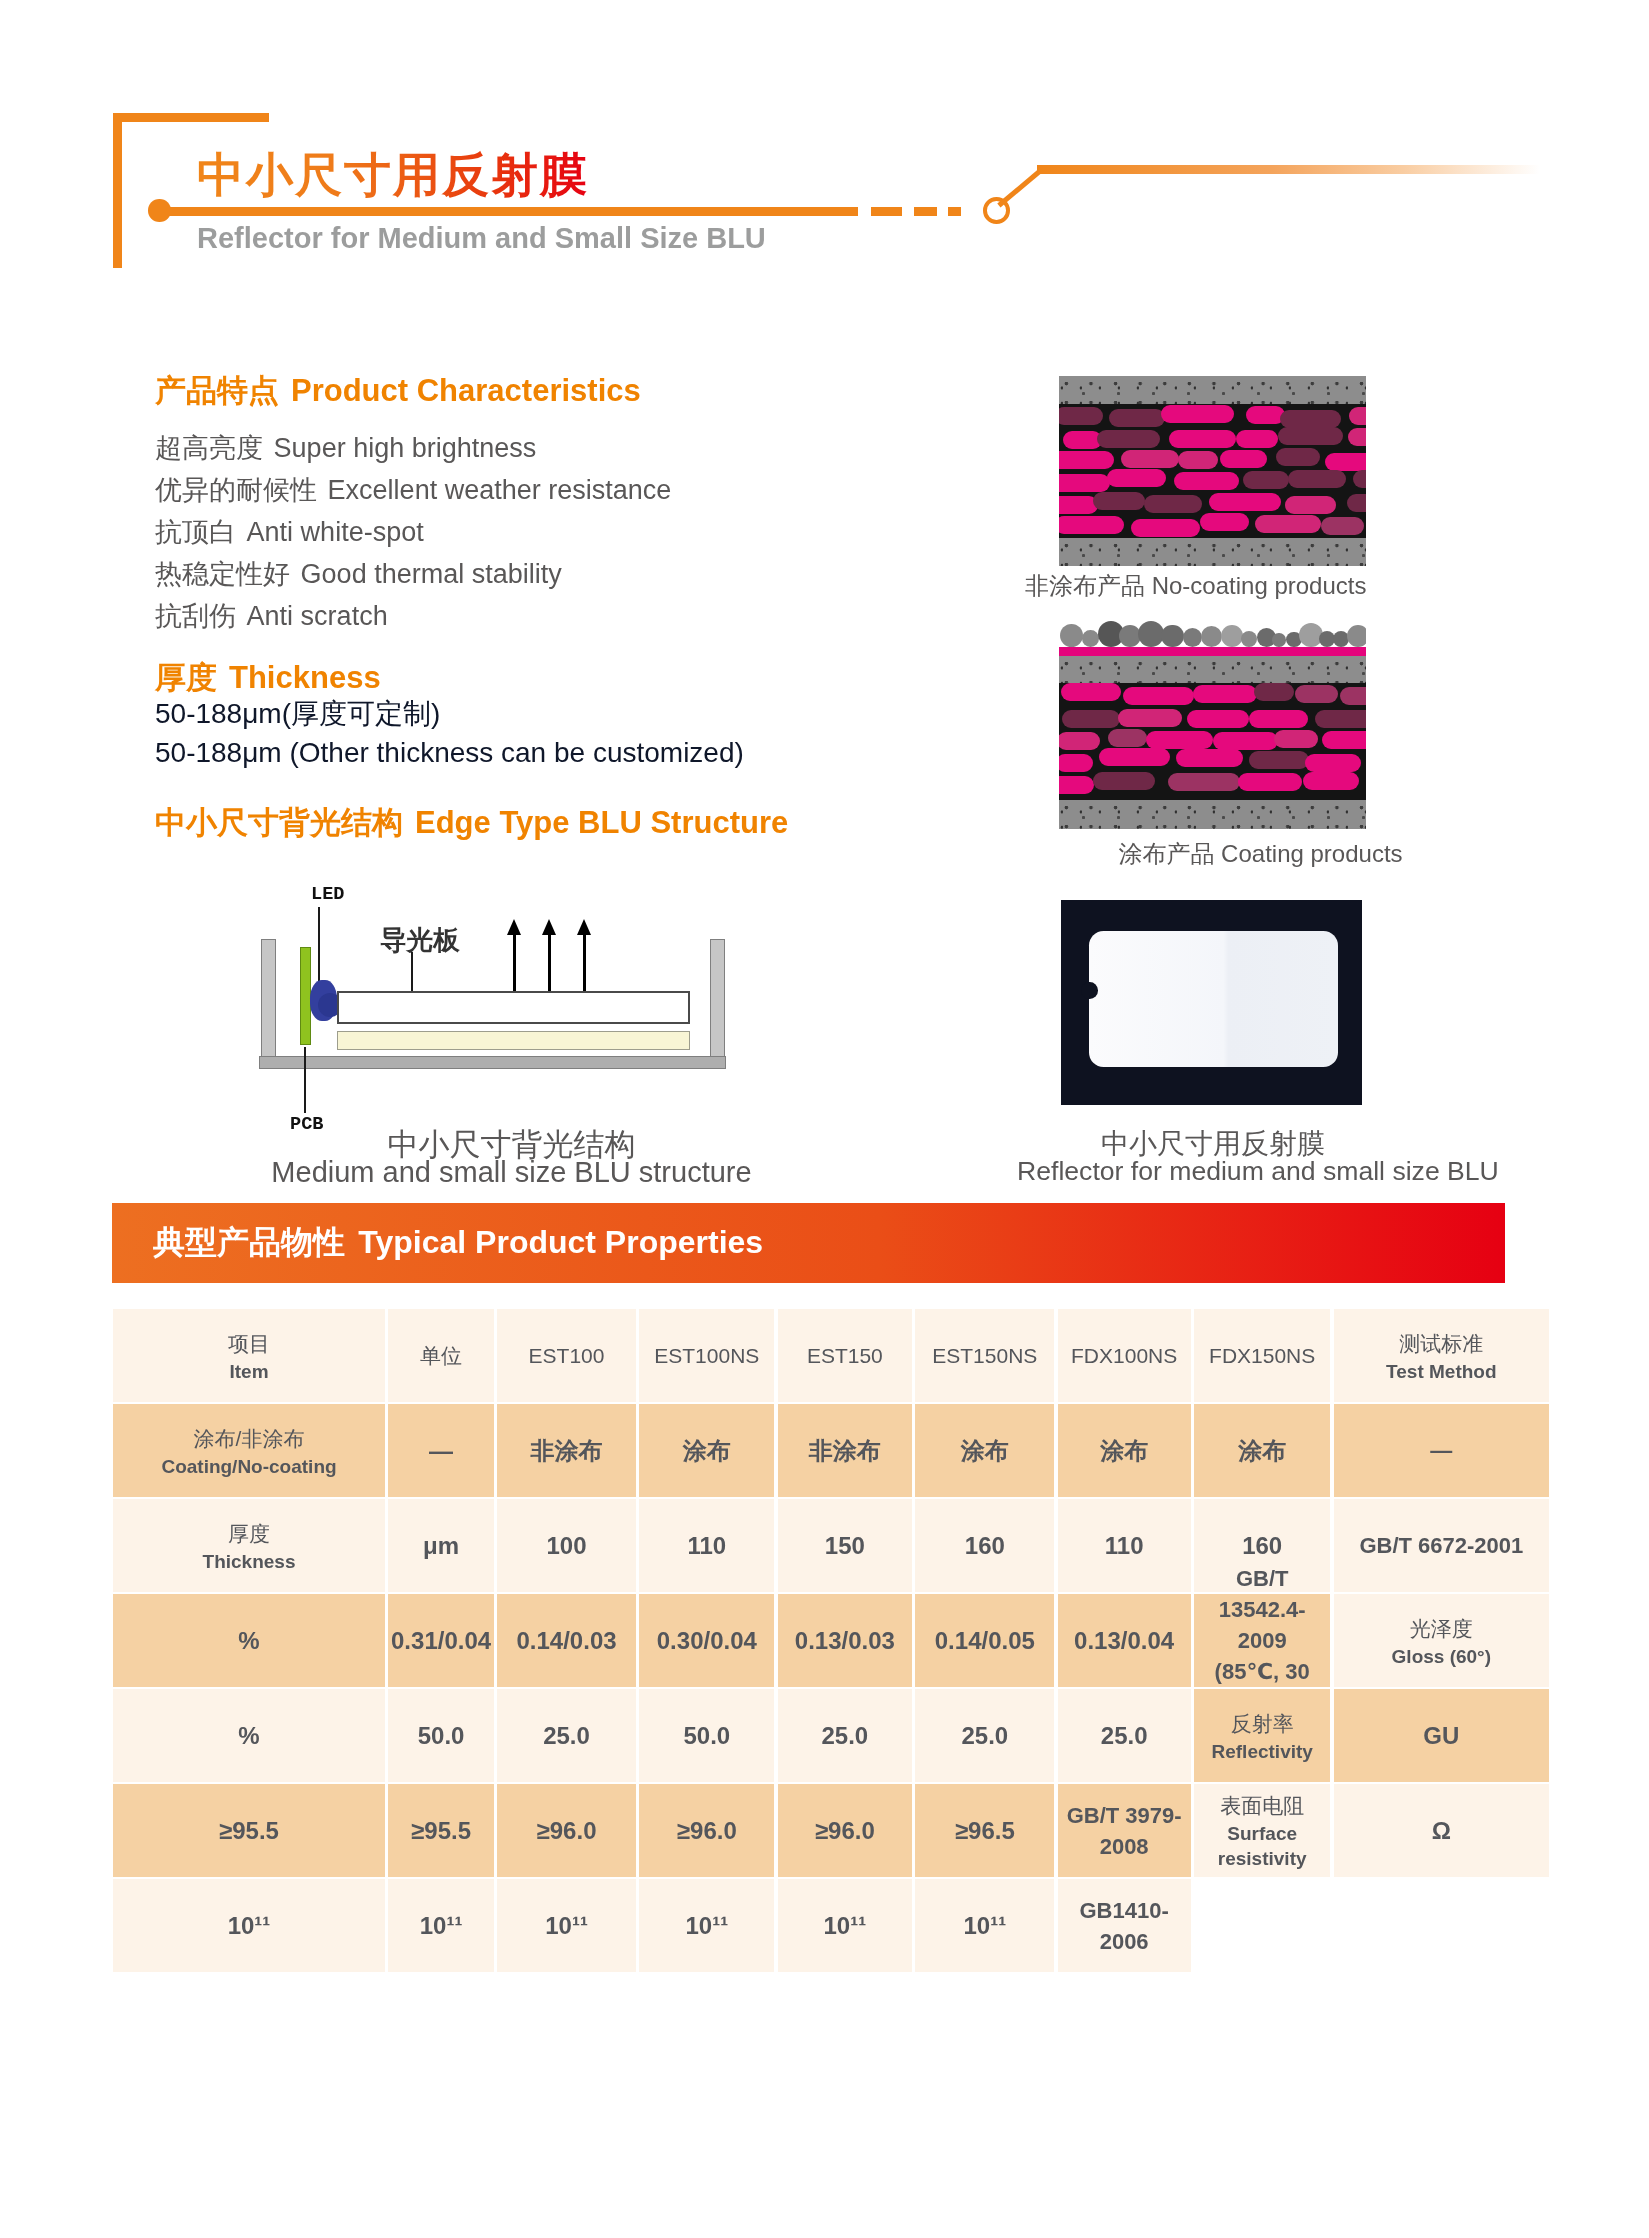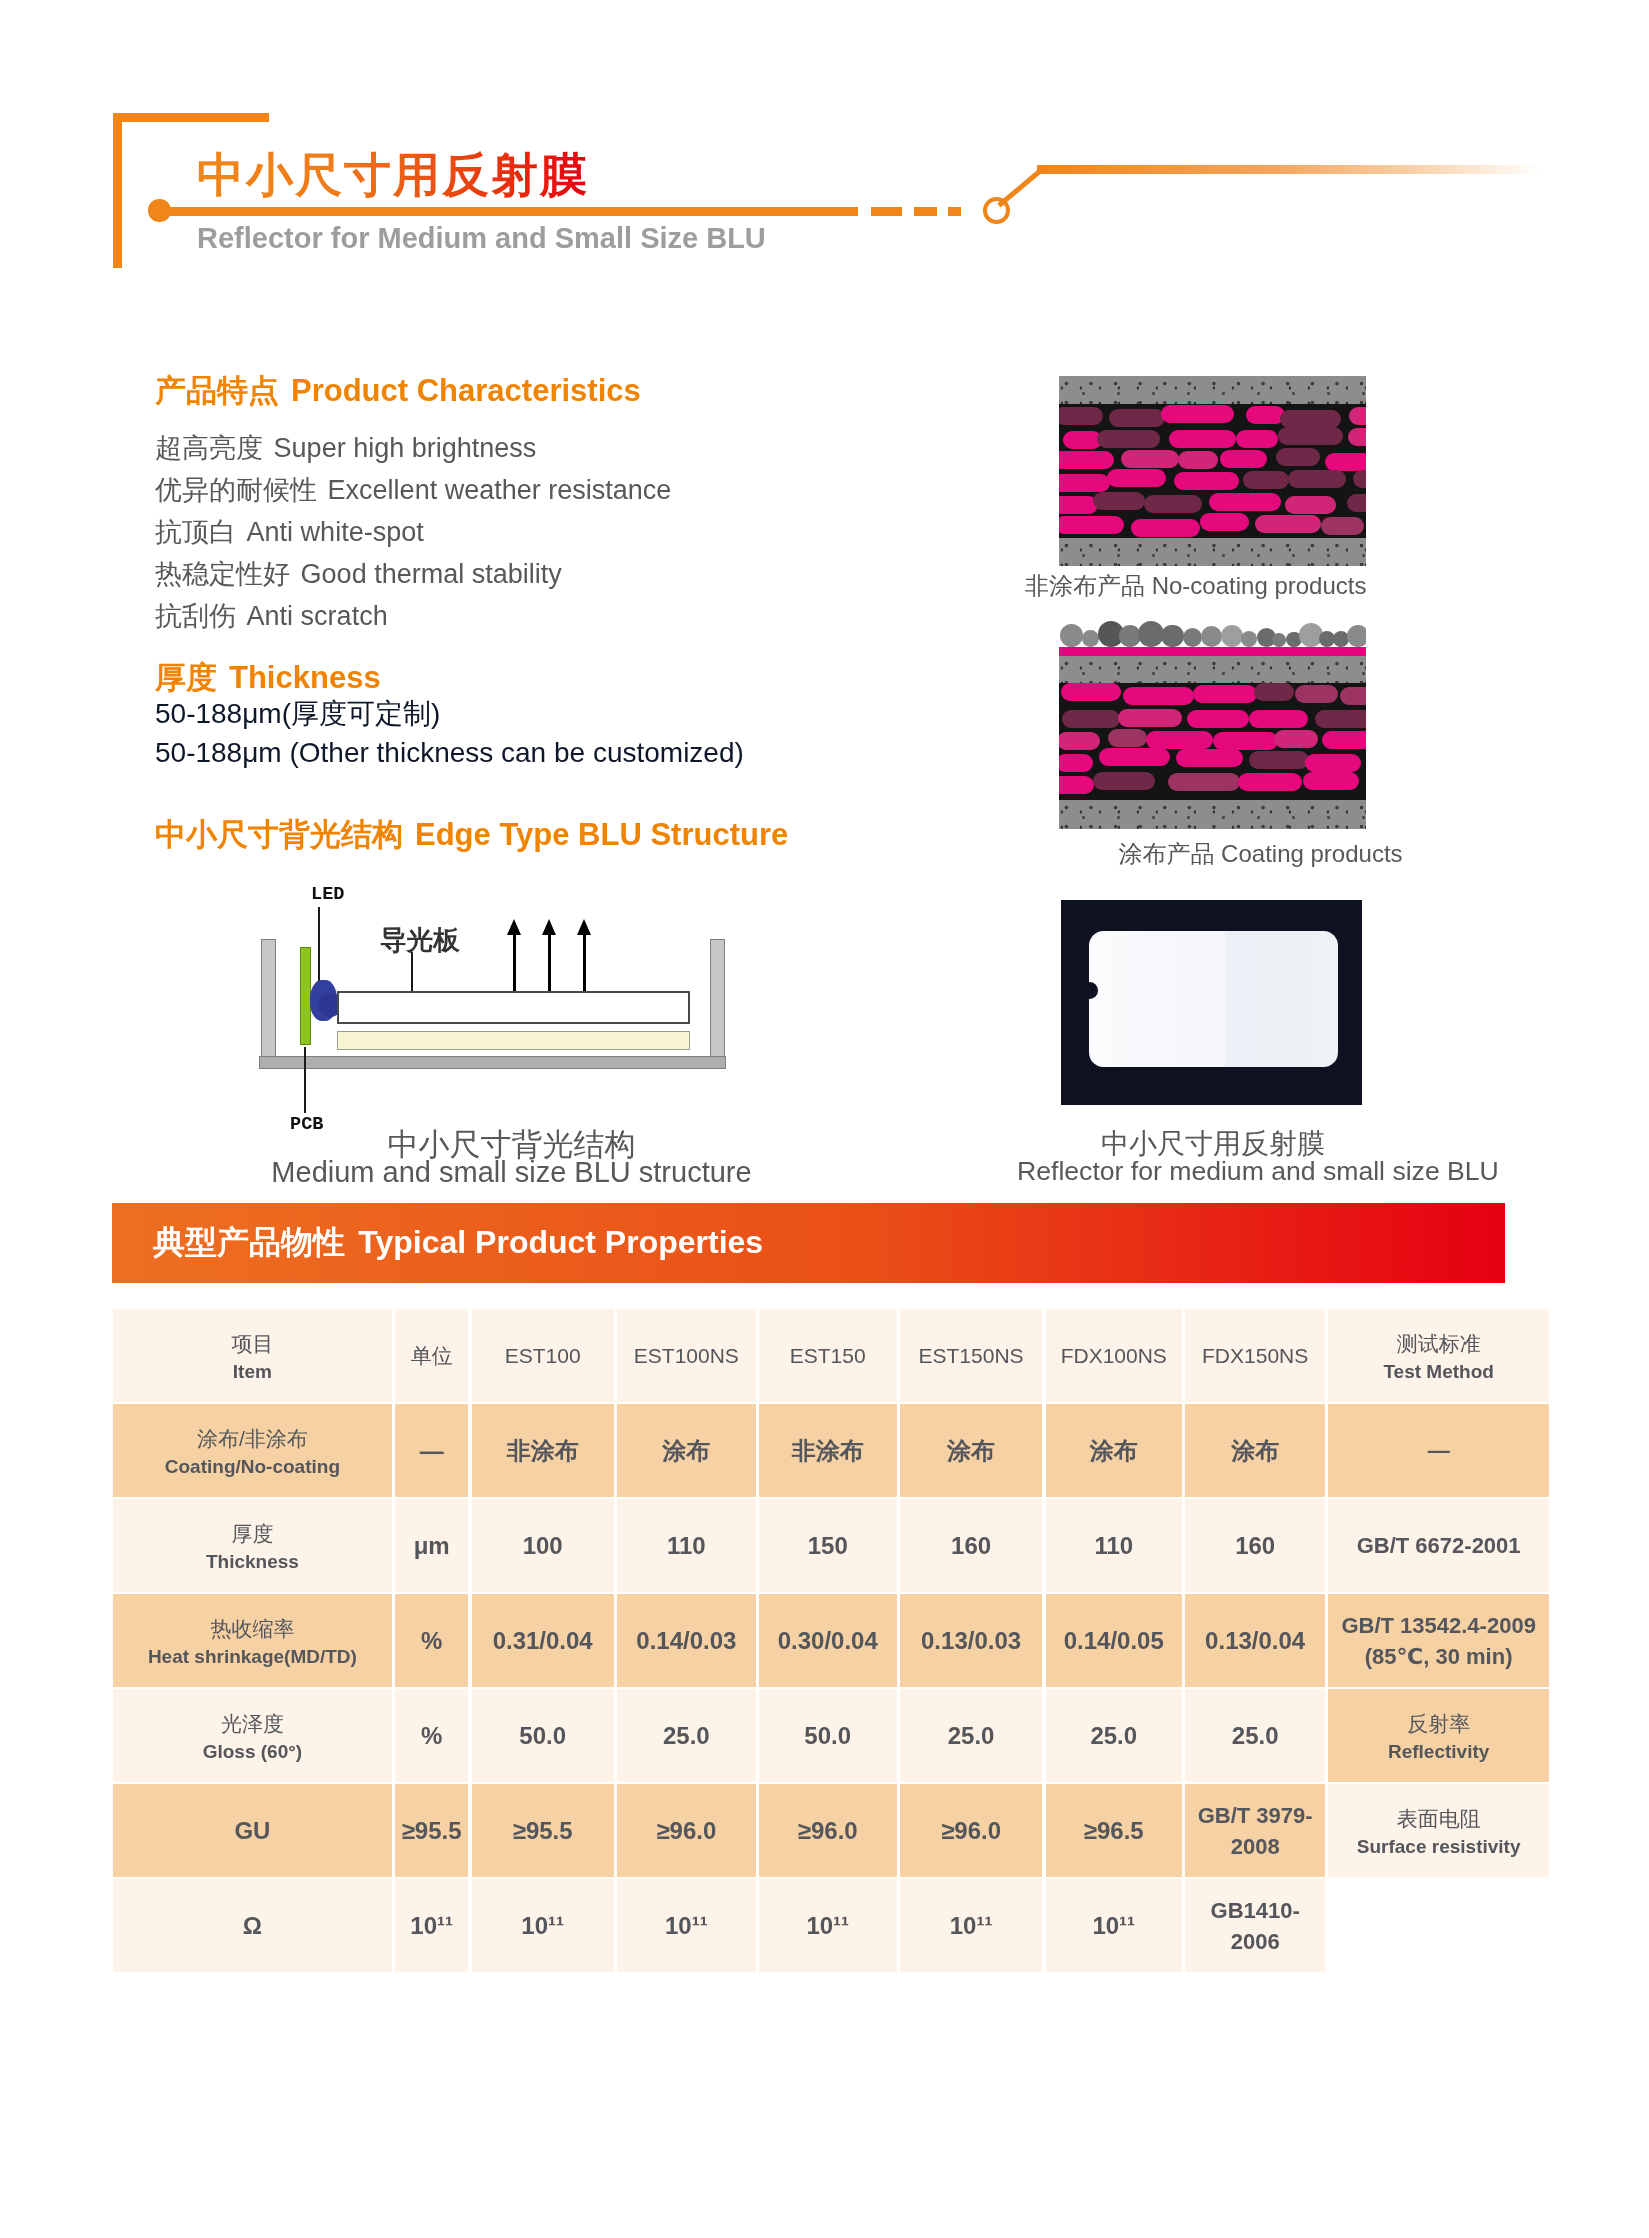--- a/index.html
+++ b/index.html
@@ -121,21 +121,21 @@
     <div><span class="fzh">热稳定性好</span><span>Good thermal stability</span></div>
     <div><span class="fzh">抗刮伤</span><span>Anti scratch</span></div>
   </div>
 
   <div class="abs sec-heading" style="left:155px;top:657px;">
     <span>厚度</span><span class="en">Thickness</span>
   </div>
   <div class="abs bodyline" style="left:155px;top:695px;">50-188μm(厚度可定制)</div>
   <div class="abs bodyline" style="left:155px;top:737px;">50-188μm (Other thickness can be customized)</div>
 
-  <div class="abs sec-heading" style="left:155px;top:802px;margin-top:12px;">
+  <div class="abs sec-heading" style="left:155px;top:802px;">
     <span>中小尺寸背光结构</span><span class="en">Edge Type BLU Structure</span>
   </div>
 
   <div class="abs dg-label" style="left:311px;top:884px;">LED</div>
   <div class="abs dg-leader" style="left:318px;top:907px;height:76px;"></div>
   <div class="abs dg-lgp-label" style="left:380px;top:922px;">导光板</div>
   <div class="abs dg-leader" style="left:411px;top:952px;height:55px;"></div>
 
   <div class="abs" style="left:507px;top:919px;">
       <div class="arrow-head"></div>
@@ -360,24 +360,20 @@
       <div class="cell light">
         <div class="tval">110</div>
       </div>
       <div class="cell light">
         <div class="tval">160</div>
       </div>
       <div class="cell light">
         <div class="tmethod">GB/T 6672-2001</div>
       </div>
       <div class="cell dark">
-        <div class="tzh">热收缩率</div>
-        <div class="ten">Heat shrinkage(MD/TD)</div>
-      </div>
-      <div class="cell dark">
         <div class="tval">%</div>
       </div>
       <div class="cell dark">
         <div class="tval">0.31/0.04</div>
       </div>
       <div class="cell dark">
         <div class="tval">0.14/0.03</div>
       </div>
       <div class="cell dark">
         <div class="tval">0.30/0.04</div>

